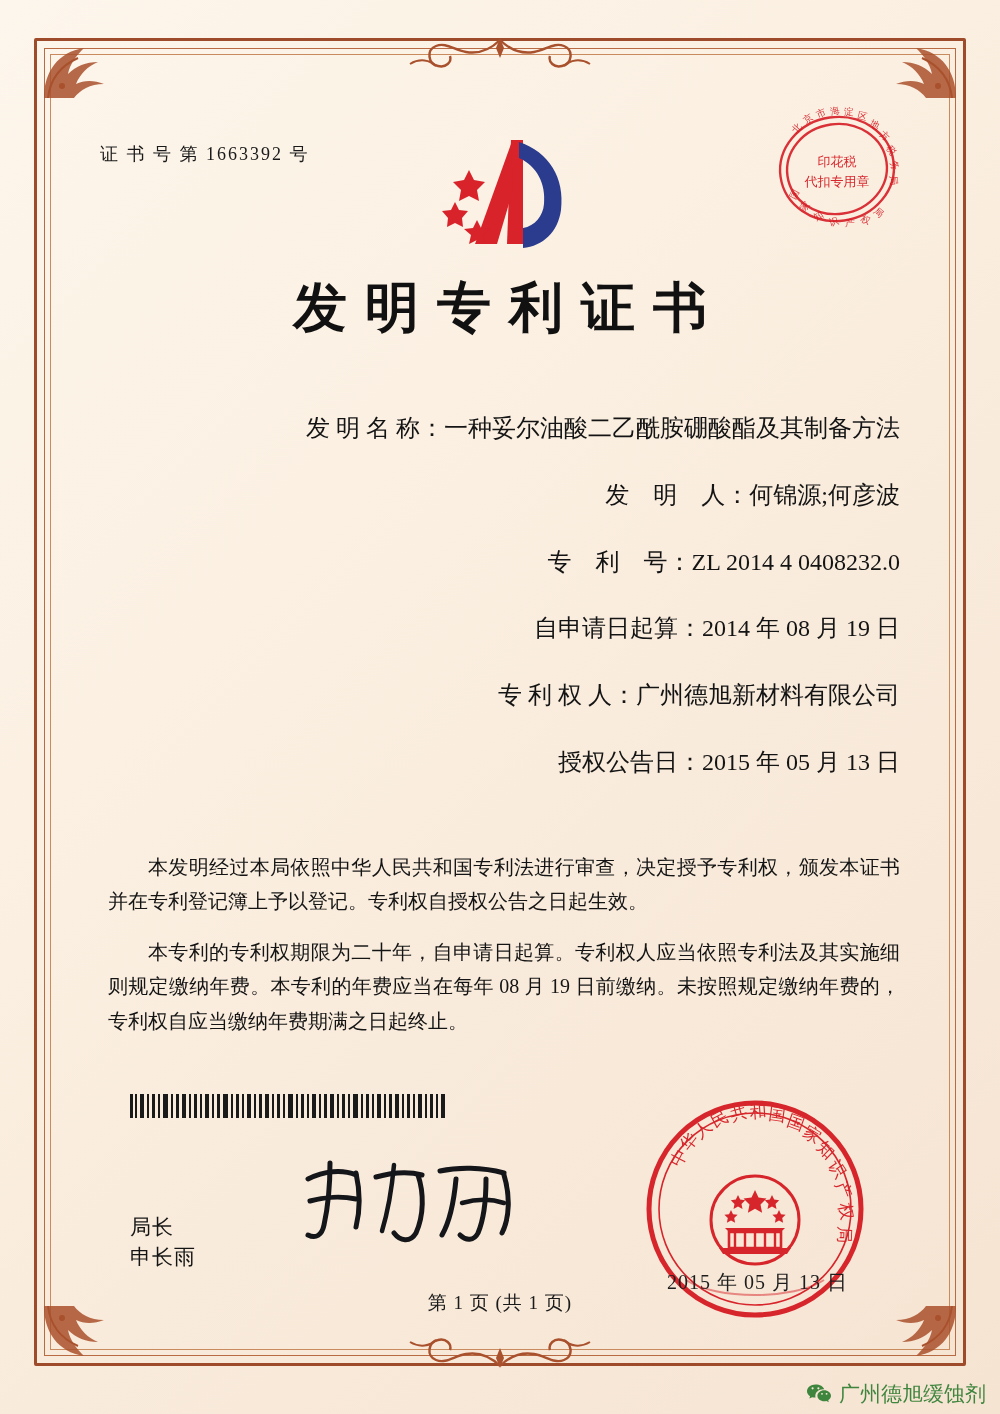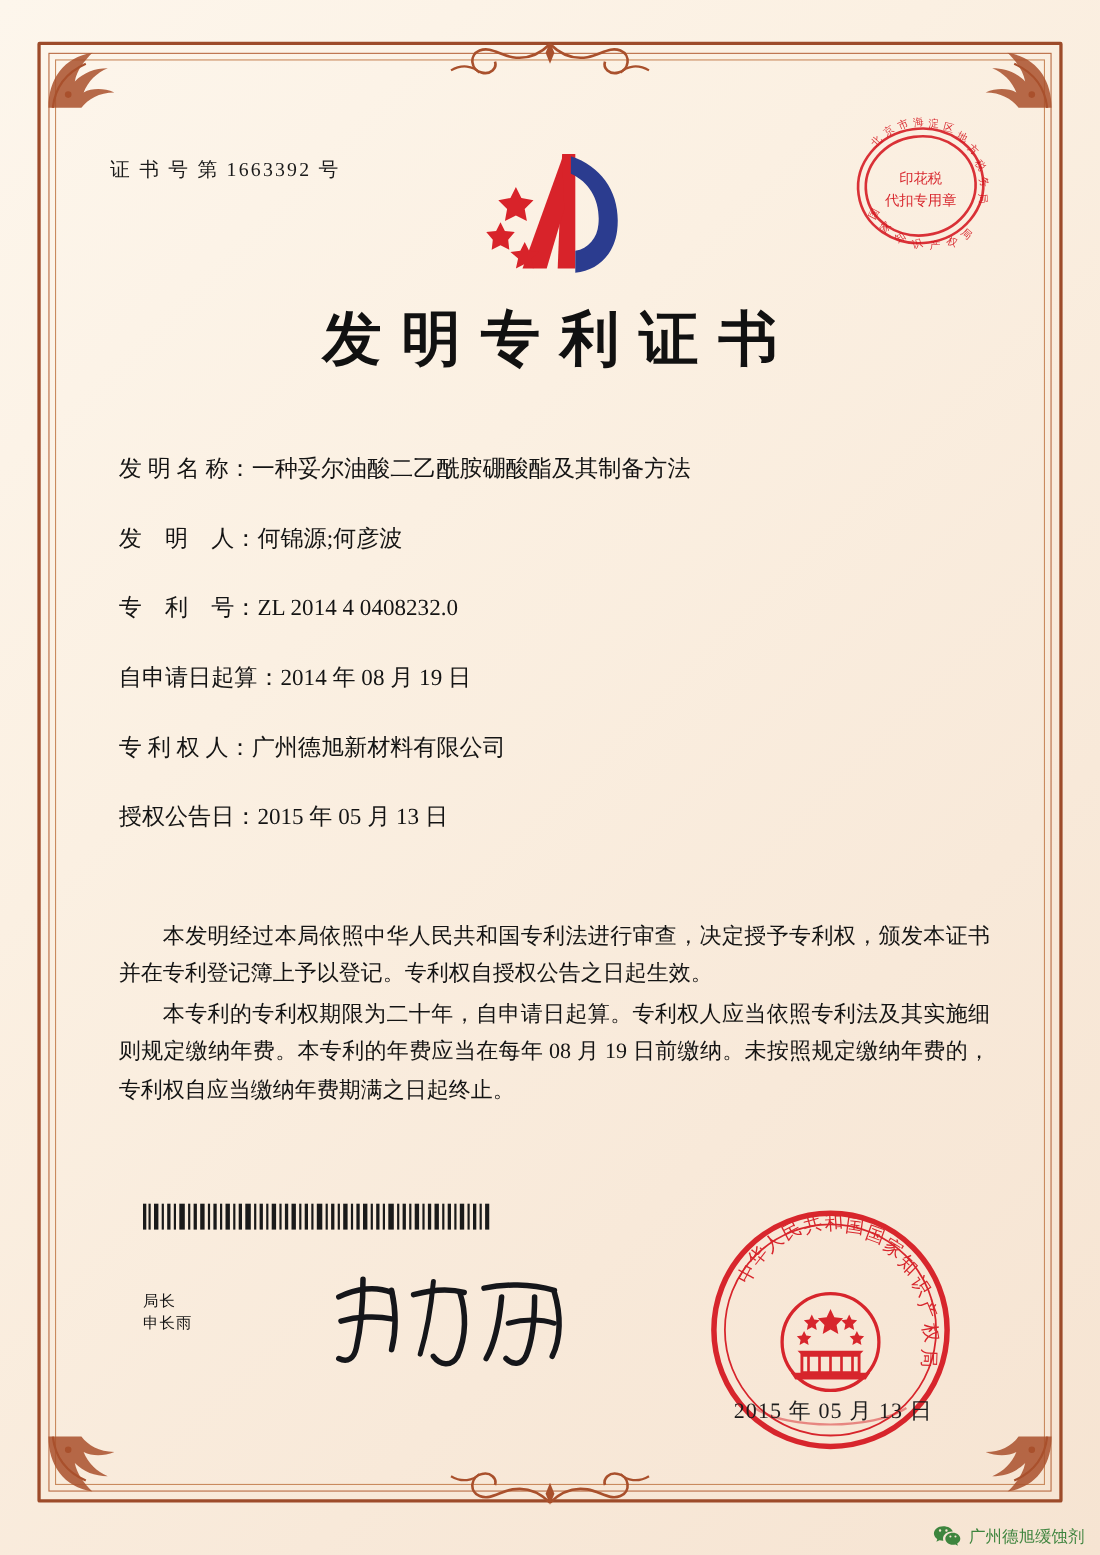--- a/index.html
+++ b/index.html
@@ -130,25 +130,26 @@
     font-family: "DejaVu Serif", "Liberation Serif", serif;
   }
 
   .fields {
     position: absolute;
     left: 48px;
     right: 40px;
     top: 350px;
   }
   .field {
-    font-size: 21px;
+    font-size: 24px;
     color: #141414;
     margin-bottom: 38px;
     line-height: 1.2;
     white-space: nowrap;
+    text-align: right;
   }
   .field .lbl {
     display: inline-block;
     color: #141414;
   }
   .field .val {
     display: inline-block;
     color: #141414;
   }
 
@@ -157,37 +158,37 @@
     left: 48px;
     right: 40px;
     top: 770px;
     font-size: 20px;
     line-height: 1.72;
     color: #141414;
     text-align: justify;
   }
   .para {
     text-indent: 2em;
-    margin: 0 0 2px 0;
+    margin: 16px 0 2px 0;
   }
 
   .barcode {
     position: absolute;
     left: 70px;
     top: 1030px;
     width: 315px;
     height: 24px;
   }
   .barcode svg { display:block; width:100%; height:100%; }
 
   .director {
     position: absolute;
     left: 70px;
-    top: 1110px;
-    font-size: 14px;
+    top: 1148px;
+    font-size: 21px;
     line-height: 1.45;
     color: #141414;
     letter-spacing: 1px;
   }
   .signature {
     position: absolute;
     left: 230px;
     top: 1085px;
     width: 250px;
     height: 100px;
@@ -226,21 +227,21 @@
   }
 
   .watermark {
     position: absolute;
     right: 14px;
     bottom: 6px;
     display: flex;
     align-items: center;
     gap: 7px;
     color: #2f7d32;
-    font-size: 15px;
+    font-size: 21px;
     font-family: Liberation Sans, sans-serif;
     opacity: 0.92;
     text-align: center;
   }
   .watermark .wechat-icon {
     width: 26px;
     height: 22px;
     color: #2f7d32;
   }
   .watermark .wechat-icon svg { display:block; width:100%; height:100%; }
@@ -497,20 +498,21 @@
             <path d="M-24 -16 l2 4.2 4.6 .6 -3.4 3.3 .9 4.7 -4.1 -2.3 -4.1 2.3 .9 -4.7 -3.4 -3.3 4.6 -.6 z" fill="#d4111a"></path>
             <path d="M24 -16 l2 4.2 4.6 .6 -3.4 3.3 .9 4.7 -4.1 -2.3 -4.1 2.3 .9 -4.7 -3.4 -3.3 4.6 -.6 z" fill="#d4111a"></path>
           </g>
           <path d="M46 186 C76 206 154 206 184 186" fill="none" stroke="#d4111a" stroke-width="2" opacity="0.5"></path>
         </g>
       </svg>
     </div>
 
     <div class="seal-date">2015 年 05 月 13 日</div>
 
+    <div class="page-no">第 1 页 (共 1 页)</div>
 
   </div>
 
   <div class="watermark">
     <span class="wechat-icon">
       <svg viewBox="0 0 26 22">
         <path d="M9.5 1.5 C4.5 1.5 1 4.6 1 8.2 c0 2 1.2 3.8 3.1 5 l-.8 2.4 2.8-1.4 c1 .3 2 .4 3 .4 h.5 c-.2-.6-.3-1.2-.3-1.8 0-3.6 3.6-6.5 8-6.5 .3 0 .6 0 .9 .05 C17.4 3.5 13.8 1.5 9.5 1.5 z M6.6 6.4 a1.1 1.1 0 1 1 0-2.2 1.1 1.1 0 0 1 0 2.2 z m5.8 0 a1.1 1.1 0 1 1 0-2.2 1.1 1.1 0 0 1 0 2.2 z" fill="currentColor"></path>
         <path d="M25 12.8 c0-3-3-5.5-6.8-5.5 s-6.8 2.5-6.8 5.5 3 5.5 6.8 5.5 c .8 0 1.6-.1 2.3-.3 l2.3 1.2 -.6-2 C23.9 16.1 25 14.6 25 12.8 z M16 11.8 a.95 .95 0 1 1 0-1.9 .95 .95 0 0 1 0 1.9 z m4.6 0 a.95 .95 0 1 1 0-1.9 .95 .95 0 0 1 0 1.9 z" fill="currentColor"></path>
       </svg>
     </span>

